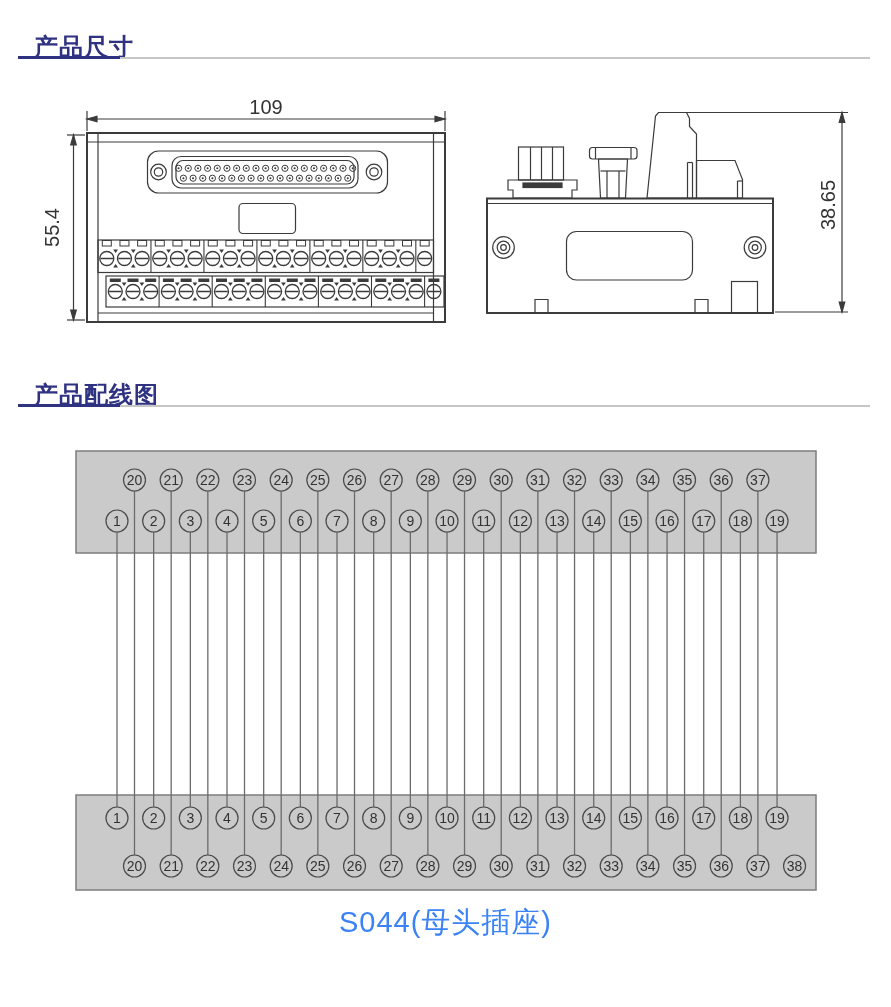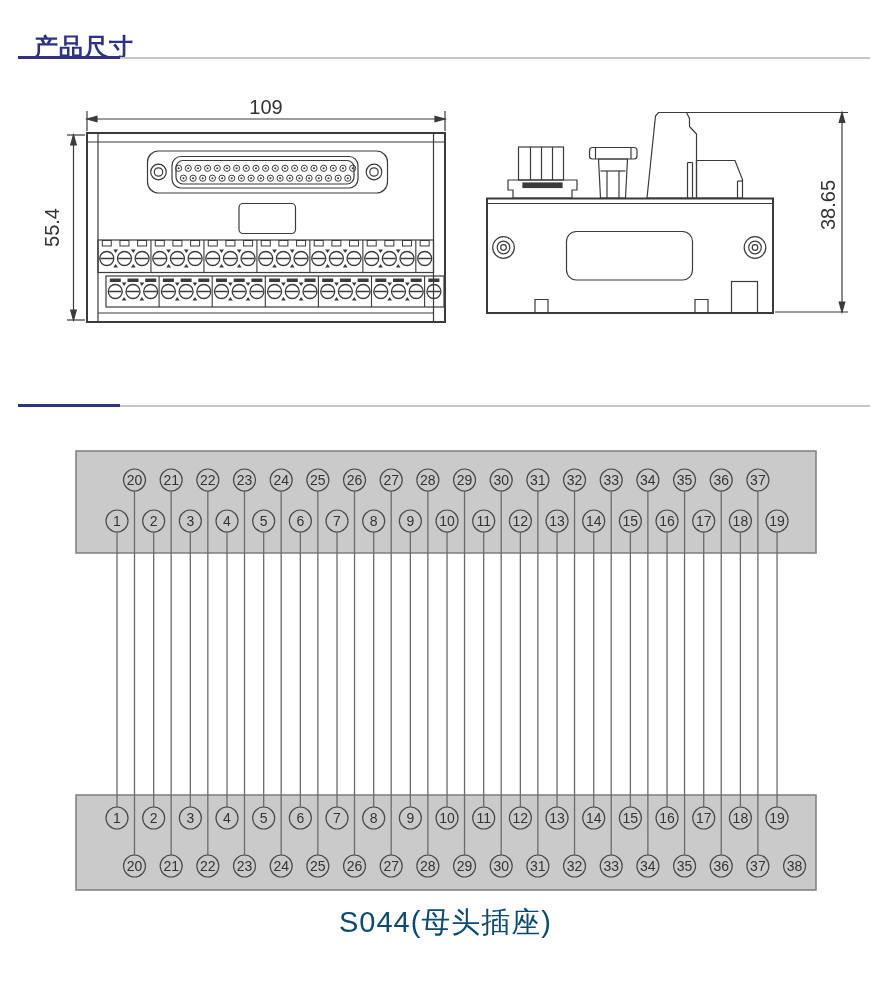--- a/index.html
+++ b/index.html
@@ -7,21 +7,21 @@
         font-family:"Liberation Sans",sans-serif;}
   .sec-title{position:absolute;left:18px;margin:16px;font-size:24px;font-weight:bold;
              letter-spacing:1px;color:#2f3181;}
   .rule{position:absolute;left:18px;width:852px;height:4px;}
   .rule .gray{position:absolute;left:0;top:1px;width:100%;height:2px;background:#c6c6c6;}
   .rule .blue{position:absolute;left:0;top:0;width:102px;height:3px;background:#2f3181;}
   svg{position:absolute;left:0;}
   svg text{font-family:"Liberation Sans",sans-serif;fill:#333;}
   .dimtxt{font-size:20px;}
   .caption{position:absolute;top:903px;left:0;width:891px;text-align:center;
-           font-size:29px;color:#0c4a6e;letter-spacing:1px;}
+           font-size:29px;color:#3b82f6;letter-spacing:1px;}
 </style>
 </head>
 <body>
 
 <div class="page">
 
   <h2 class="sec-title" style="top:15px;">产品尺寸</h2>
   <div class="rule" style="top:56px;">
     <div class="gray"></div>
     <div class="blue"></div>
@@ -364,20 +364,21 @@
     <g>
       <line x1="686.5" y1="112.5" x2="848" y2="112.5"></line>
       <line x1="775" y1="312" x2="848" y2="312"></line>
       <line x1="842" y1="112.5" x2="842" y2="312"></line>
       <polygon points="842,112.5 839.2,122.5 844.8,122.5" fill="#3b3b3b"></polygon>
       <polygon points="842,312 839.2,302 844.8,302" fill="#3b3b3b"></polygon>
       <text class="dimtxt" transform="translate(835,205) rotate(-90)" text-anchor="middle" stroke="none">38.65</text>
     </g>
   </svg>
 
+  <h2 class="sec-title" style="top:363px;">产品配线图</h2>
   <div class="rule" style="top:404px;">
     <div class="gray"></div>
     <div class="blue"></div>
   </div>
 
   <svg id="wiring-svg" style="top:440px;" width="891" height="460" viewBox="0 440 891 460">
       <rect x="76" y="451" width="740" height="102" fill="#cacaca" stroke="#7d7d7d" stroke-width="1.5"></rect>
       <rect x="76" y="795" width="740" height="95" fill="#cacaca" stroke="#7d7d7d" stroke-width="1.5"></rect>
       <line x1="117" y1="521" x2="117" y2="818" stroke="#6b6b6b" stroke-width="1.3"></line>
       <line x1="153.67000000000002" y1="521" x2="153.67000000000002" y2="818" stroke="#6b6b6b" stroke-width="1.3"></line>

